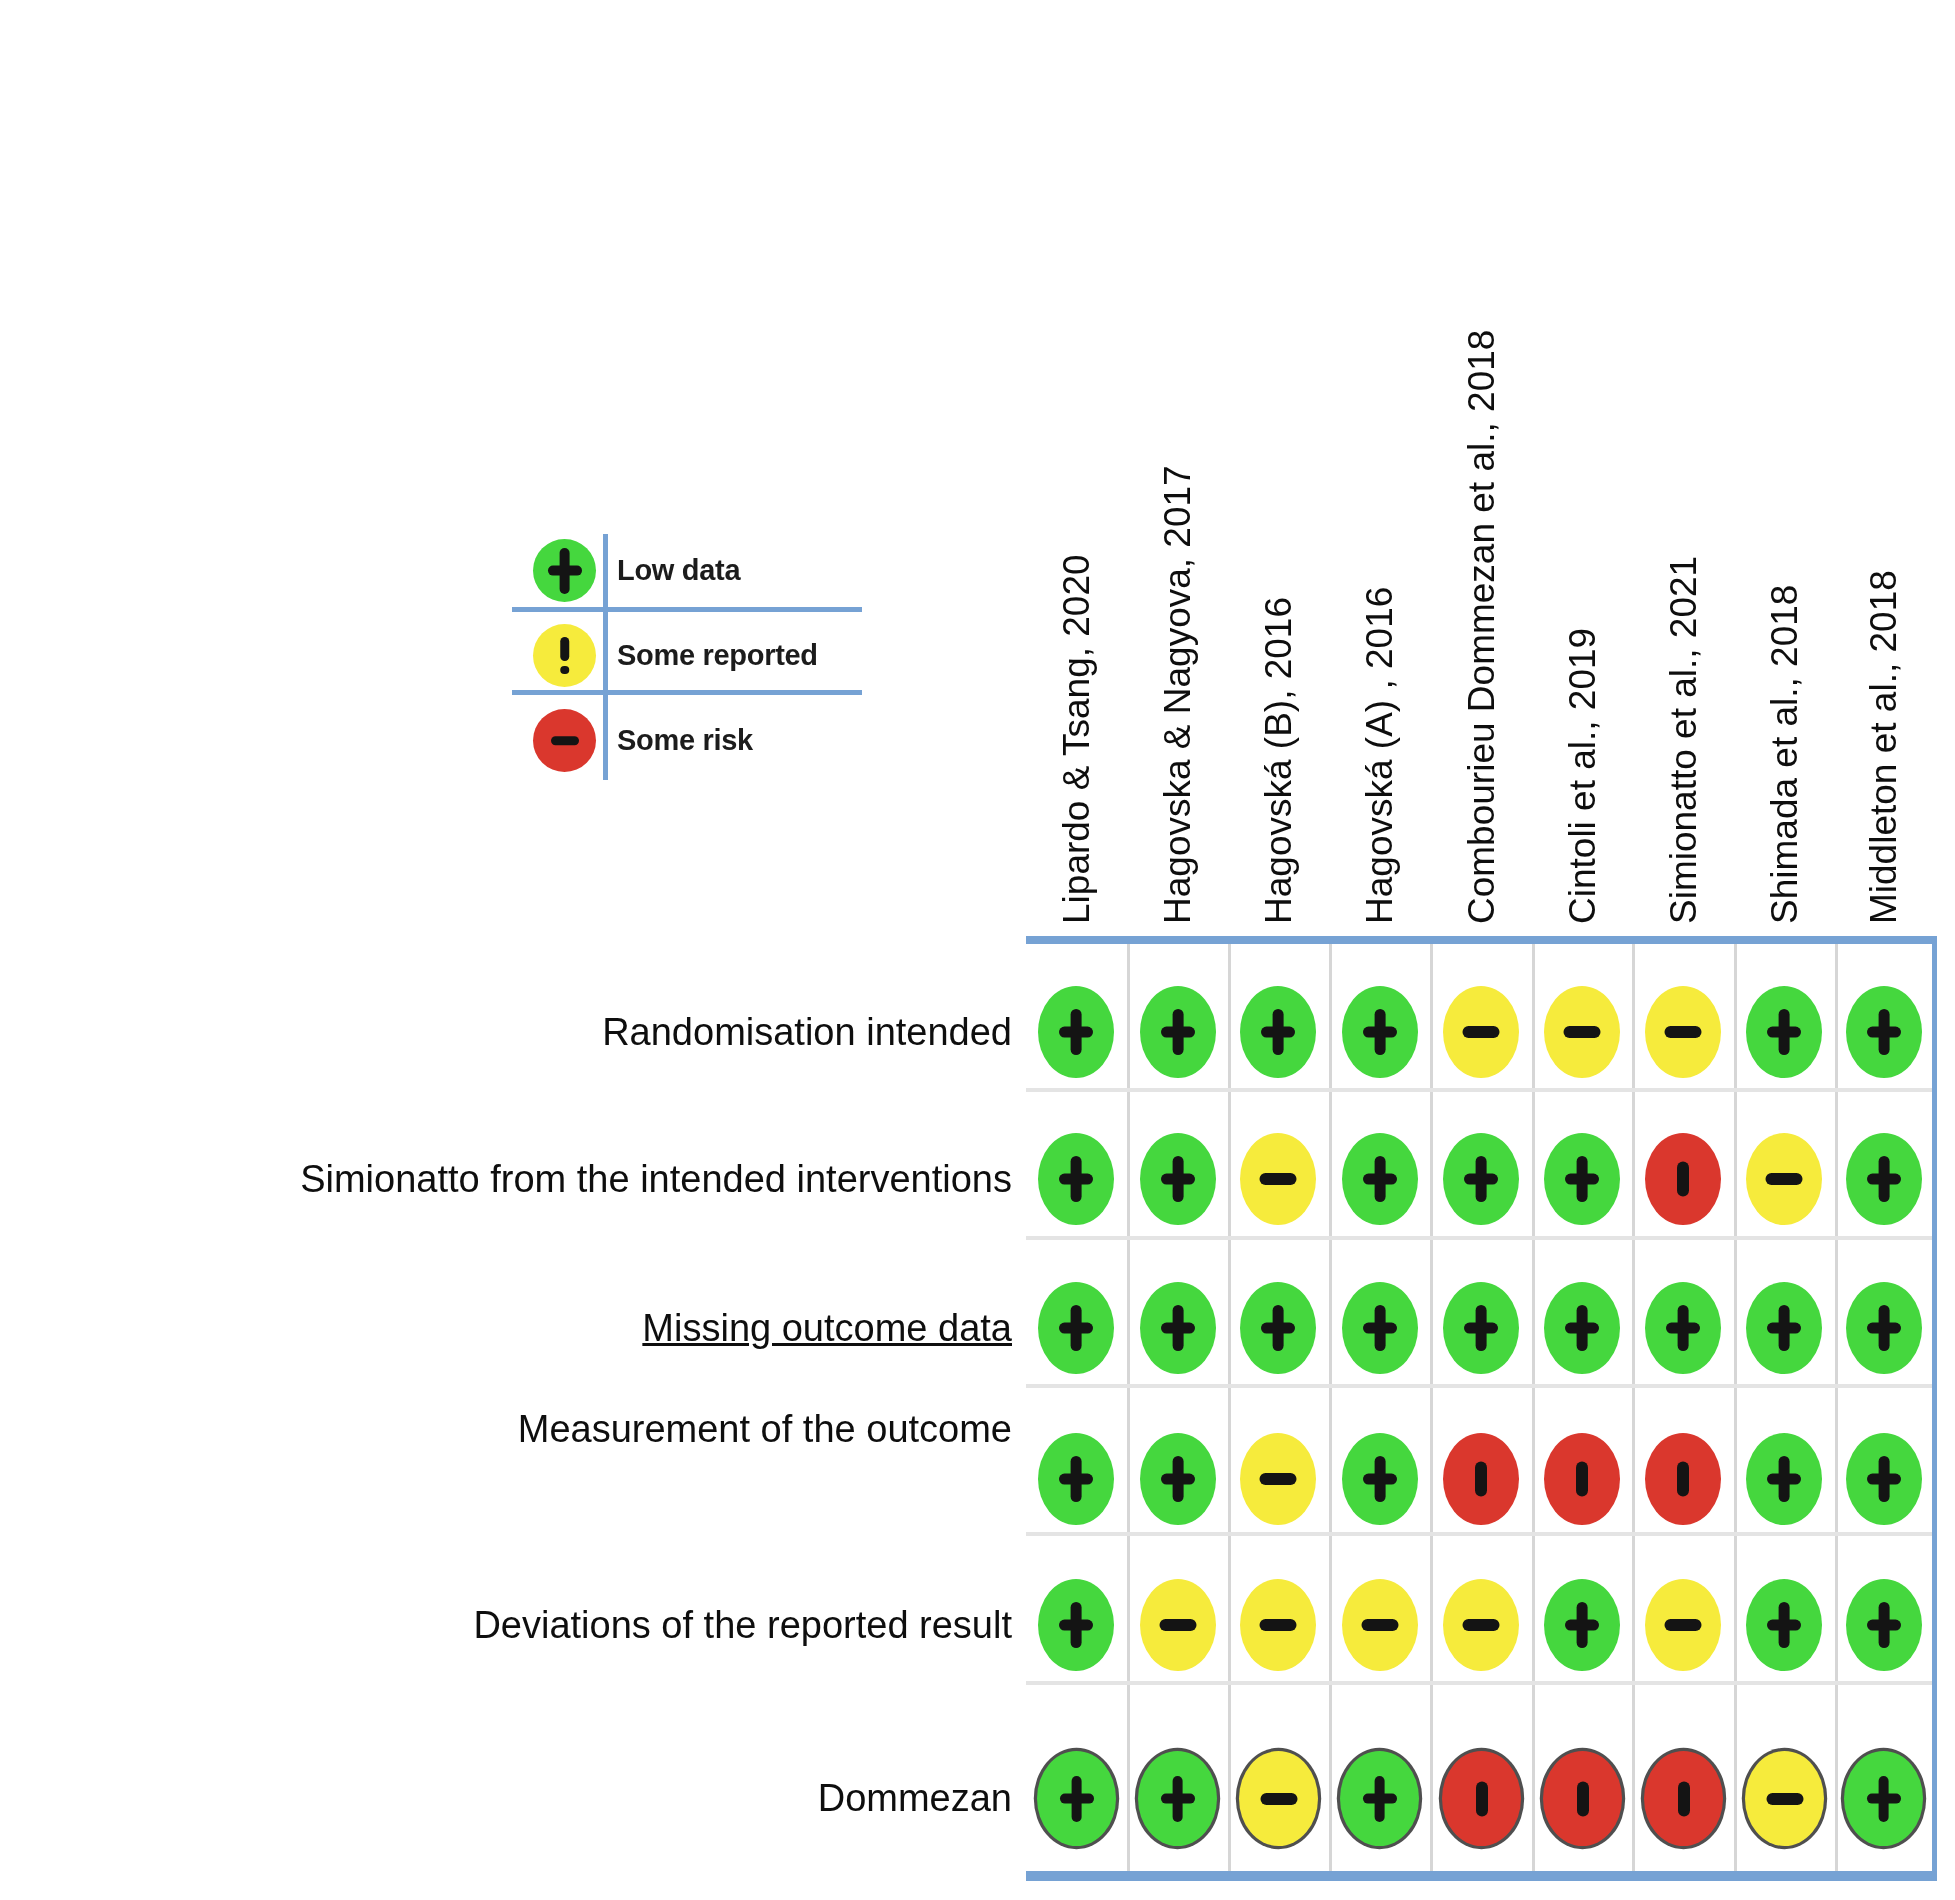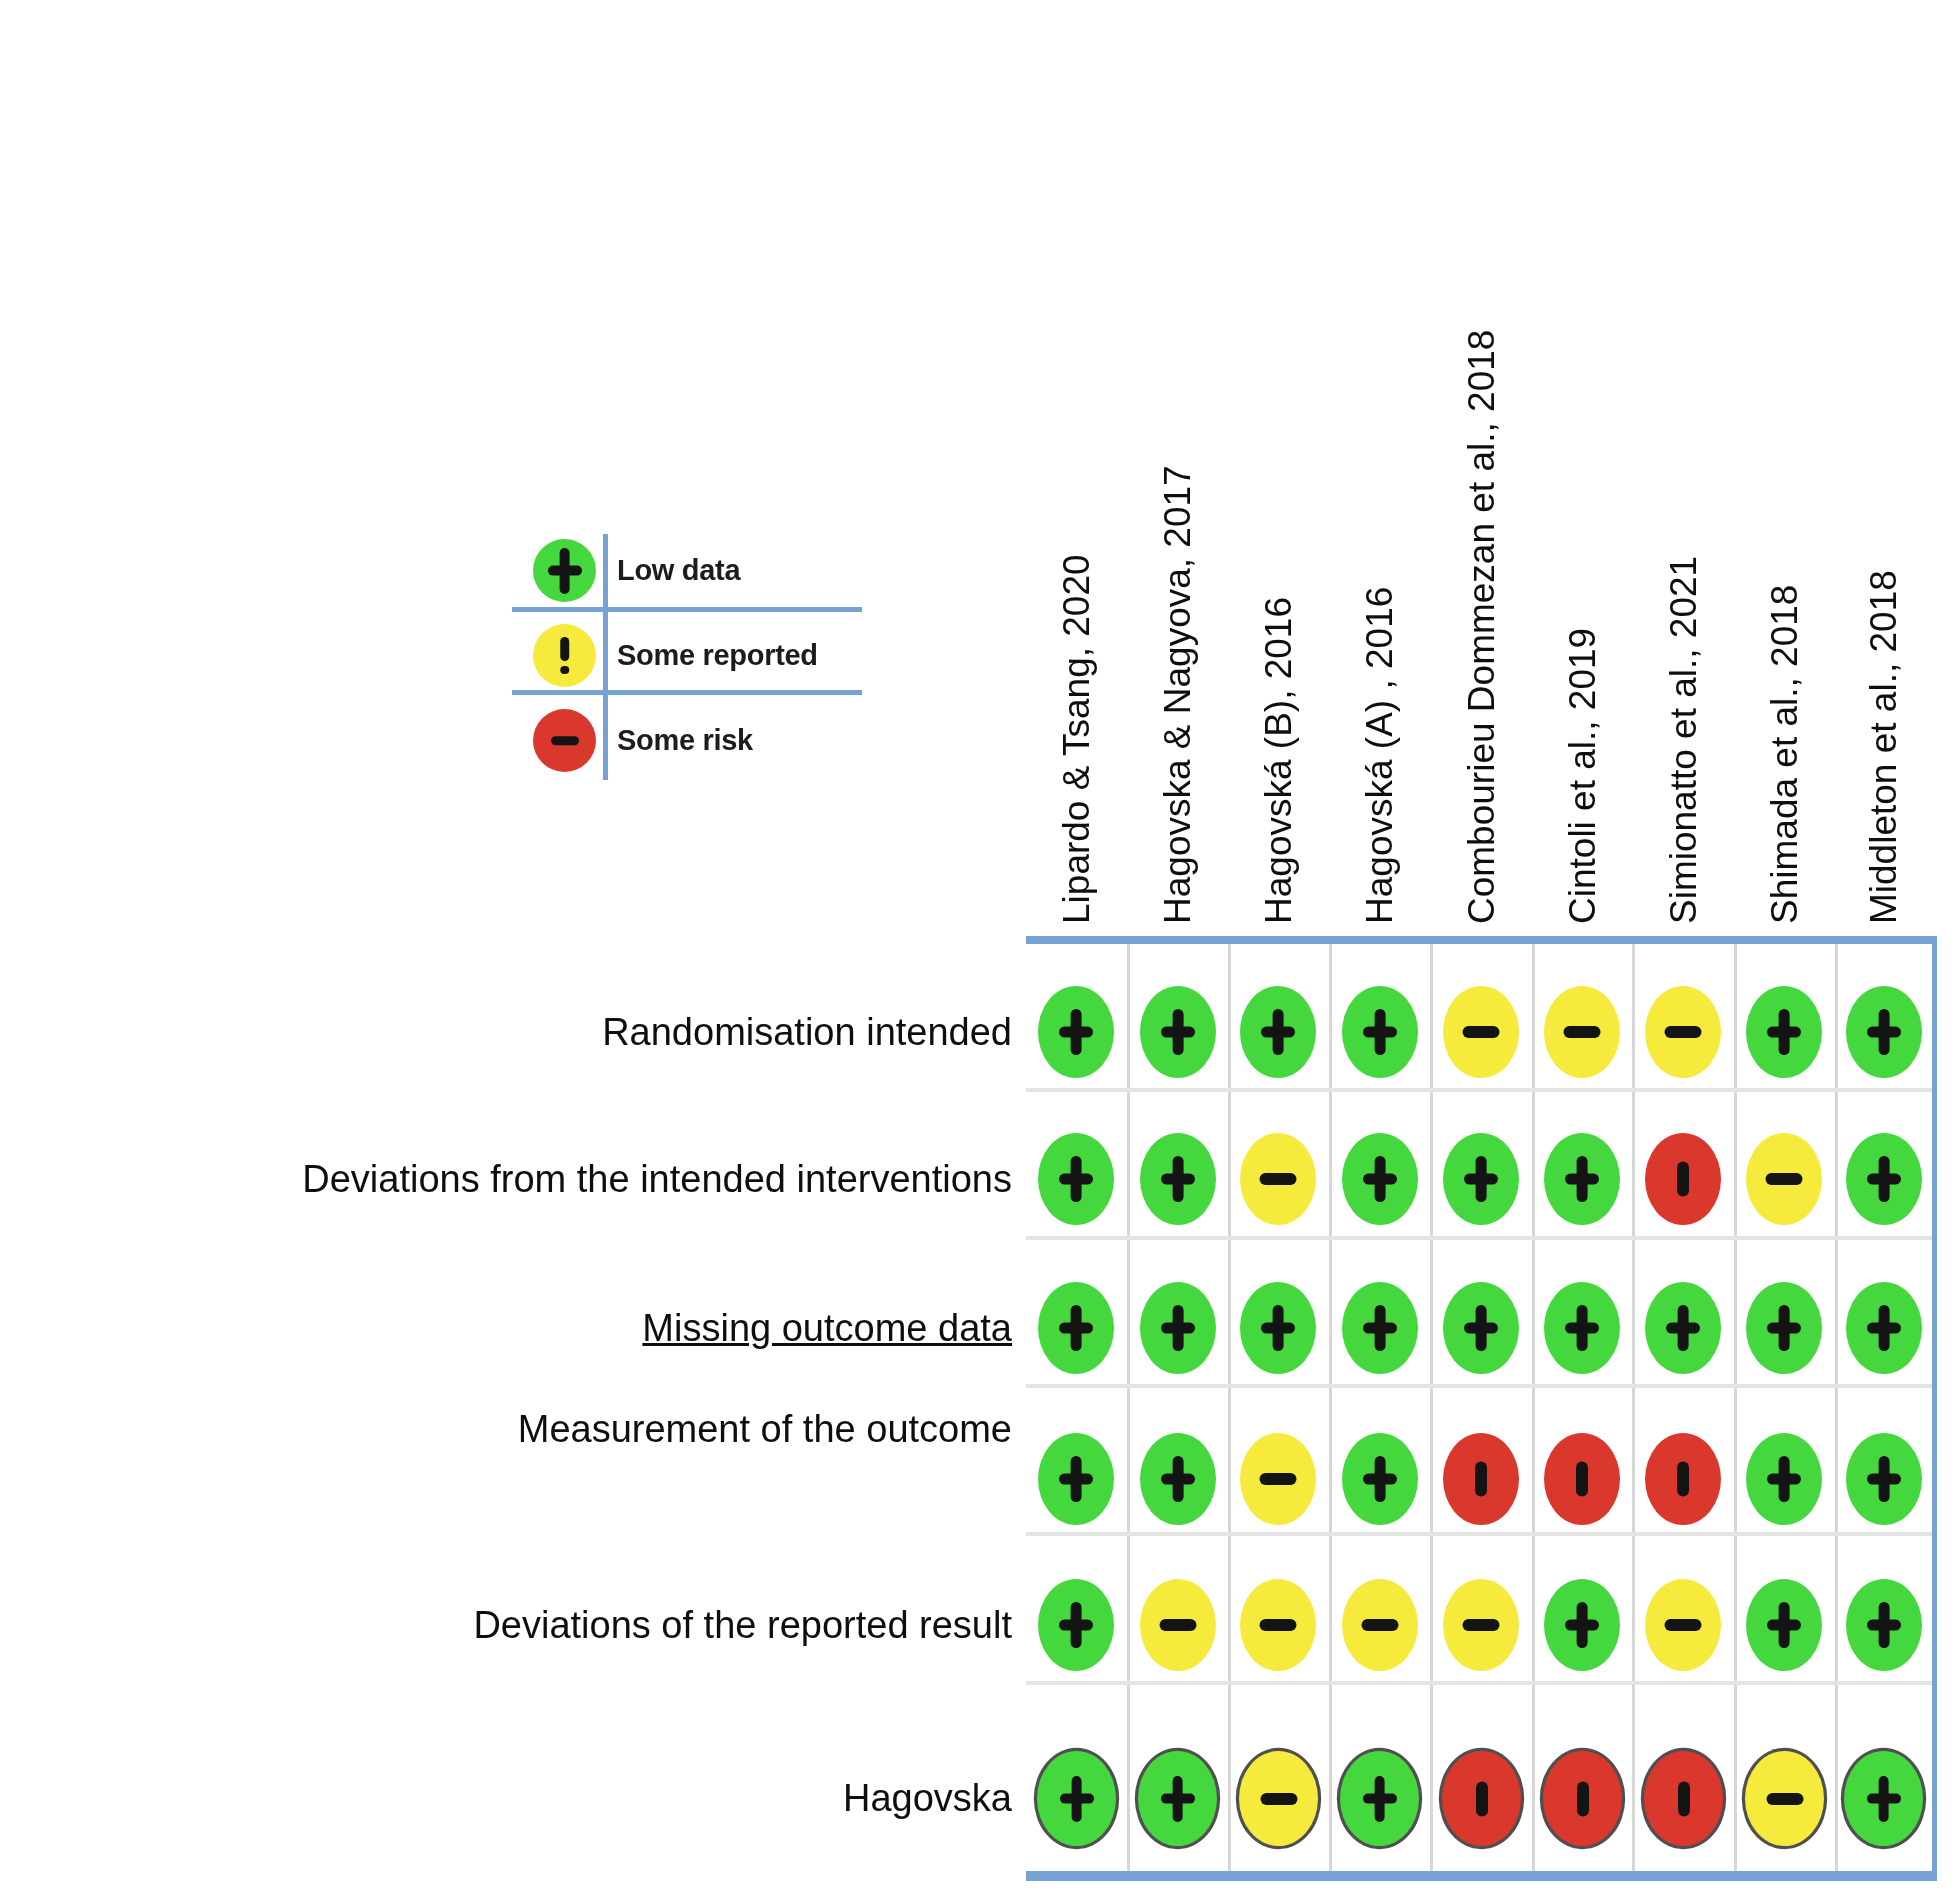--- a/index.html
+++ b/index.html
@@ -79,25 +79,25 @@
       <div class="col-header" style="left: 1255px; top: 924px;">Hagovská (B), 2016</div>
       <div class="col-header" style="left: 1356px; top: 924px;">Hagovská (A) , 2016</div>
       <div class="col-header" style="left: 1458px; top: 924px;">Combourieu Dommezan et al., 2018</div>
       <div class="col-header" style="left: 1559px; top: 924px;">Cintoli et al., 2019</div>
       <div class="col-header" style="left: 1660px; top: 924px;">Simionatto et al., 2021</div>
       <div class="col-header" style="left: 1761px; top: 924px;">Shimada et al., 2018</div>
       <div class="col-header" style="left: 1860px; top: 924px;">Middleton et al., 2018</div>
     </div>
   <div id="row-labels">
       <div class="row-label" style="right: 943px; top: 1008px;">Randomisation intended</div>
-      <div class="row-label" style="right: 943px; top: 1155px;">Deviations from the intended interventions</div>
+      <div class="row-label" style="right: 943px; top: 1155px;">Simionatto from the intended interventions</div>
       <div class="row-label" style="right: 943px; top: 1304px; text-decoration: underline;">Missing outcome data</div>
       <div class="row-label" style="right: 943px; top: 1405px;">Measurement of the outcome</div>
       <div class="row-label" style="right: 943px; top: 1601px;">Deviations of the reported result</div>
-      <div class="row-label" style="right: 943px; top: 1774px;">Hagovska</div>
+      <div class="row-label" style="right: 943px; top: 1774px;">Dommezan</div>
     </div>
   <div id="grid">
       <div class="grid-border" style="left: 1026px; top: 936px; width: 911px; height: 8.2px; background: rgb(118, 162, 212);"></div>
       <div class="grid-border" style="left: 1026px; top: 1871px; width: 911px; height: 9.5px; background: rgb(118, 162, 212);"></div>
       <div class="grid-border" style="left: 1932px; top: 936px; width: 5px; height: 945px; background: rgb(118, 162, 212);"></div>
       <div class="grid-vline" style="left: 1127px; top: 944px; width: 3.2px; height: 927px; background: rgb(214, 214, 214);"></div>
       <div class="grid-vline" style="left: 1228px; top: 944px; width: 3.2px; height: 927px; background: rgb(214, 214, 214);"></div>
       <div class="grid-vline" style="left: 1329px; top: 944px; width: 3.2px; height: 927px; background: rgb(214, 214, 214);"></div>
       <div class="grid-vline" style="left: 1430px; top: 944px; width: 3.2px; height: 927px; background: rgb(214, 214, 214);"></div>
       <div class="grid-vline" style="left: 1532px; top: 944px; width: 3.2px; height: 927px; background: rgb(214, 214, 214);"></div>

